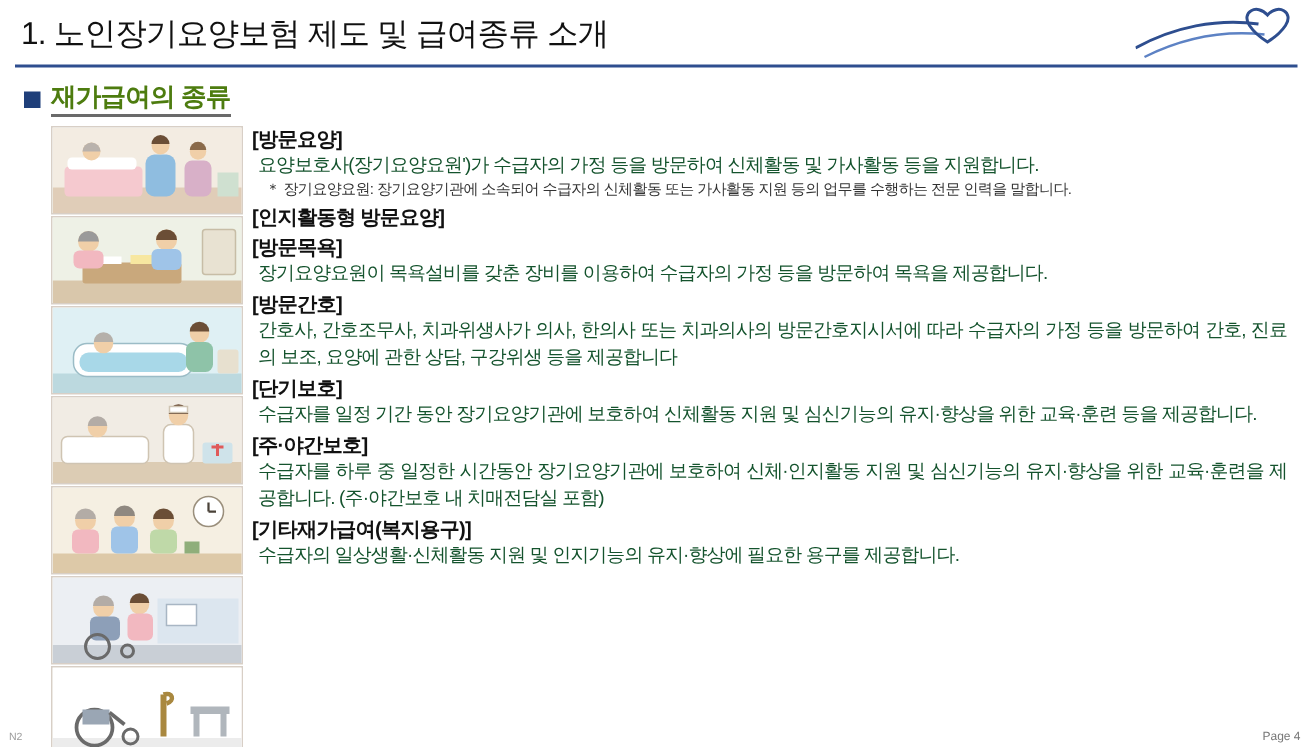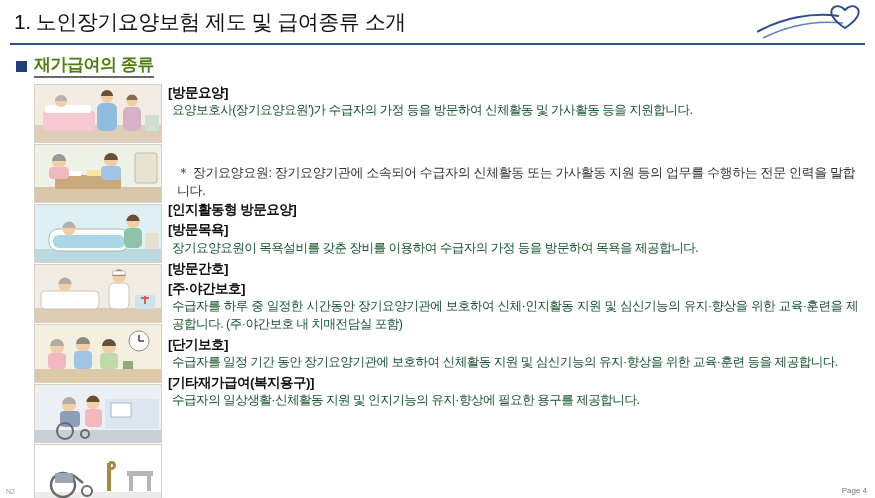--- a/index.html
+++ b/index.html
@@ -116,26 +116,25 @@
   }
   .entry-body {
     font-size: 12.6px;
     color: #14532d;
     letter-spacing: -0.55px;
     line-height: 1.42;
     padding-left: 4px;
     text-align: justify;
   }
   .entry-note {
-    font-size: 13px;
+    font-size: 10px;
     color: #333333;
     letter-spacing: -0.4px;
     line-height: 1.35;
     padding-left: 9px;
-    margin-top: 44px;
   }
 
   
   .footer-left {
     position: absolute;
     left: 6px;
     bottom: 3px;
     font-size: 7px;
     color: #9a9a9a;
   }
@@ -303,33 +302,34 @@
       <div class="entry-title">[인지활동형 방문요양]</div>
     </div>
 
     <div class="entry">
       <div class="entry-title">[방문목욕]</div>
       <div class="entry-body">장기요양요원이 목욕설비를 갖춘 장비를 이용하여 수급자의 가정 등을 방문하여 목욕을 제공합니다.</div>
     </div>
 
     <div class="entry">
       <div class="entry-title">[방문간호]</div>
+      <div class="entry-body">간호사, 간호조무사, 치과위생사가 의사, 한의사 또는 치과의사의 방문간호지시서에 따라 수급자의 가정 등을 방문하여 간호, 진료의 보조, 요양에 관한 상담, 구강위생 등을 제공합니다</div>
+    </div>
+
+    <div class="entry">
+      <div class="entry-title">[단기보호]</div>
+      <div class="entry-body">수급자를 일정 기간 동안 장기요양기관에 보호하여 신체활동 지원 및 심신기능의 유지·향상을 위한 교육·훈련 등을 제공합니다.</div>
     </div>
 
     <div class="entry">
       <div class="entry-title">[주·야간보호]</div>
       <div class="entry-body">수급자를 하루 중 일정한 시간동안 장기요양기관에 보호하여 신체·인지활동 지원 및 심신기능의 유지·향상을 위한 교육·훈련을 제공합니다. (주·야간보호 내 치매전담실 포함)</div>
     </div>
 
     <div class="entry">
-      <div class="entry-title">[단기보호]</div>
-      <div class="entry-body">수급자를 일정 기간 동안 장기요양기관에 보호하여 신체활동 지원 및 심신기능의 유지·향상을 위한 교육·훈련 등을 제공합니다.</div>
-    </div>
-
-    <div class="entry">
       <div class="entry-title">[기타재가급여(복지용구)]</div>
       <div class="entry-body">수급자의 일상생활·신체활동 지원 및 인지기능의 유지·향상에 필요한 용구를 제공합니다.</div>
     </div>
 
   </div>
 </div>
 
 <div class="footer-left">N2</div>
 <div class="footer-right">Page 4</div>
 

